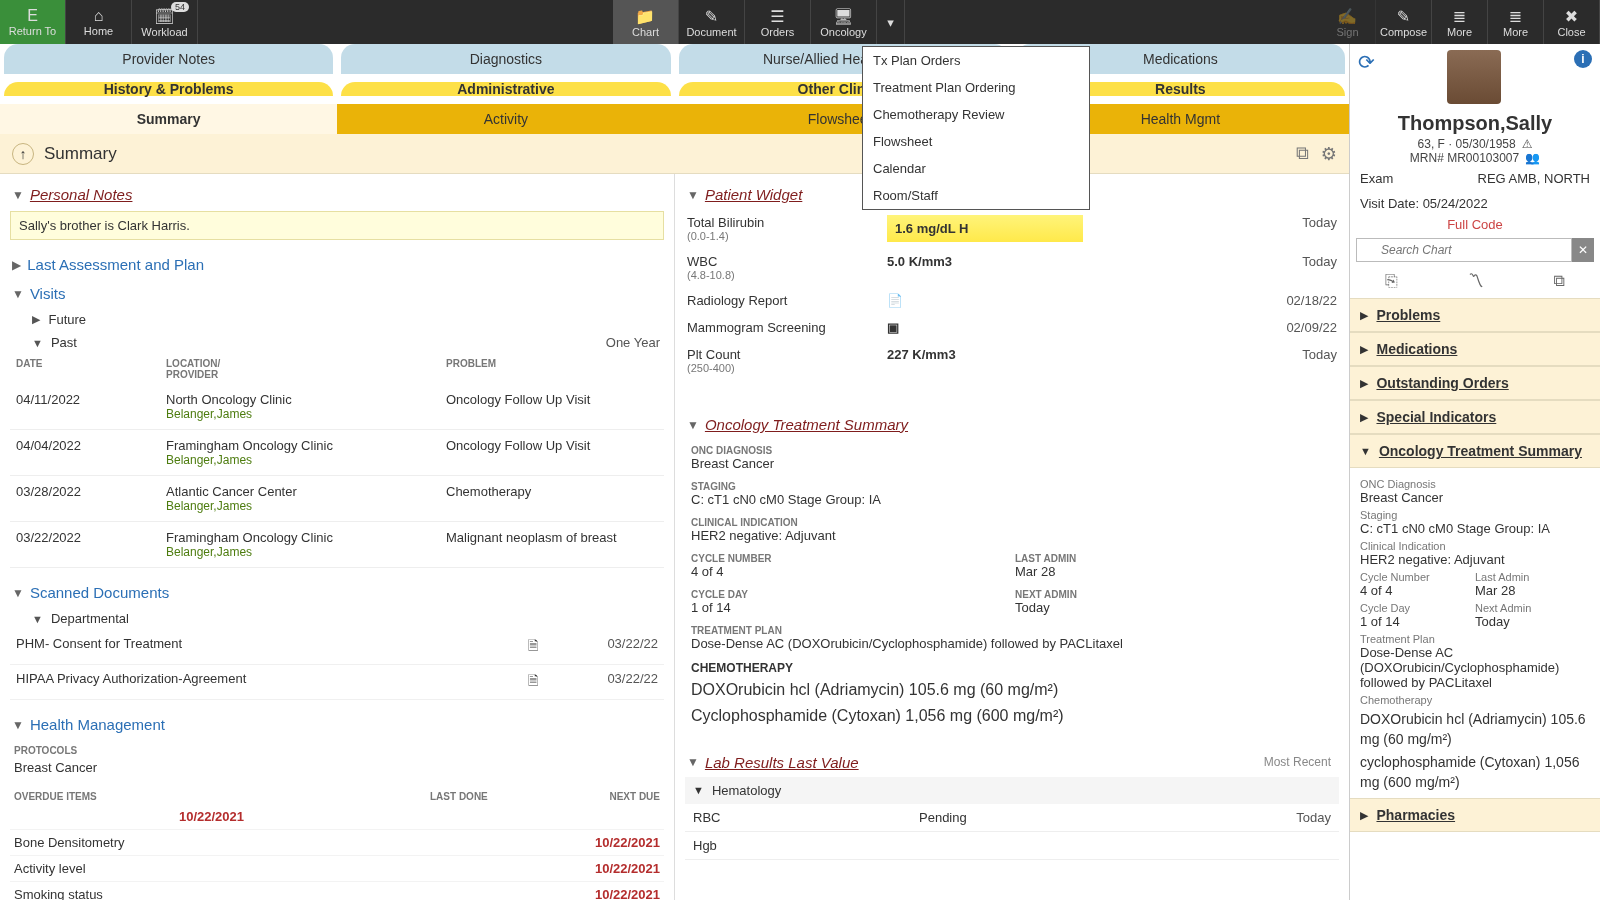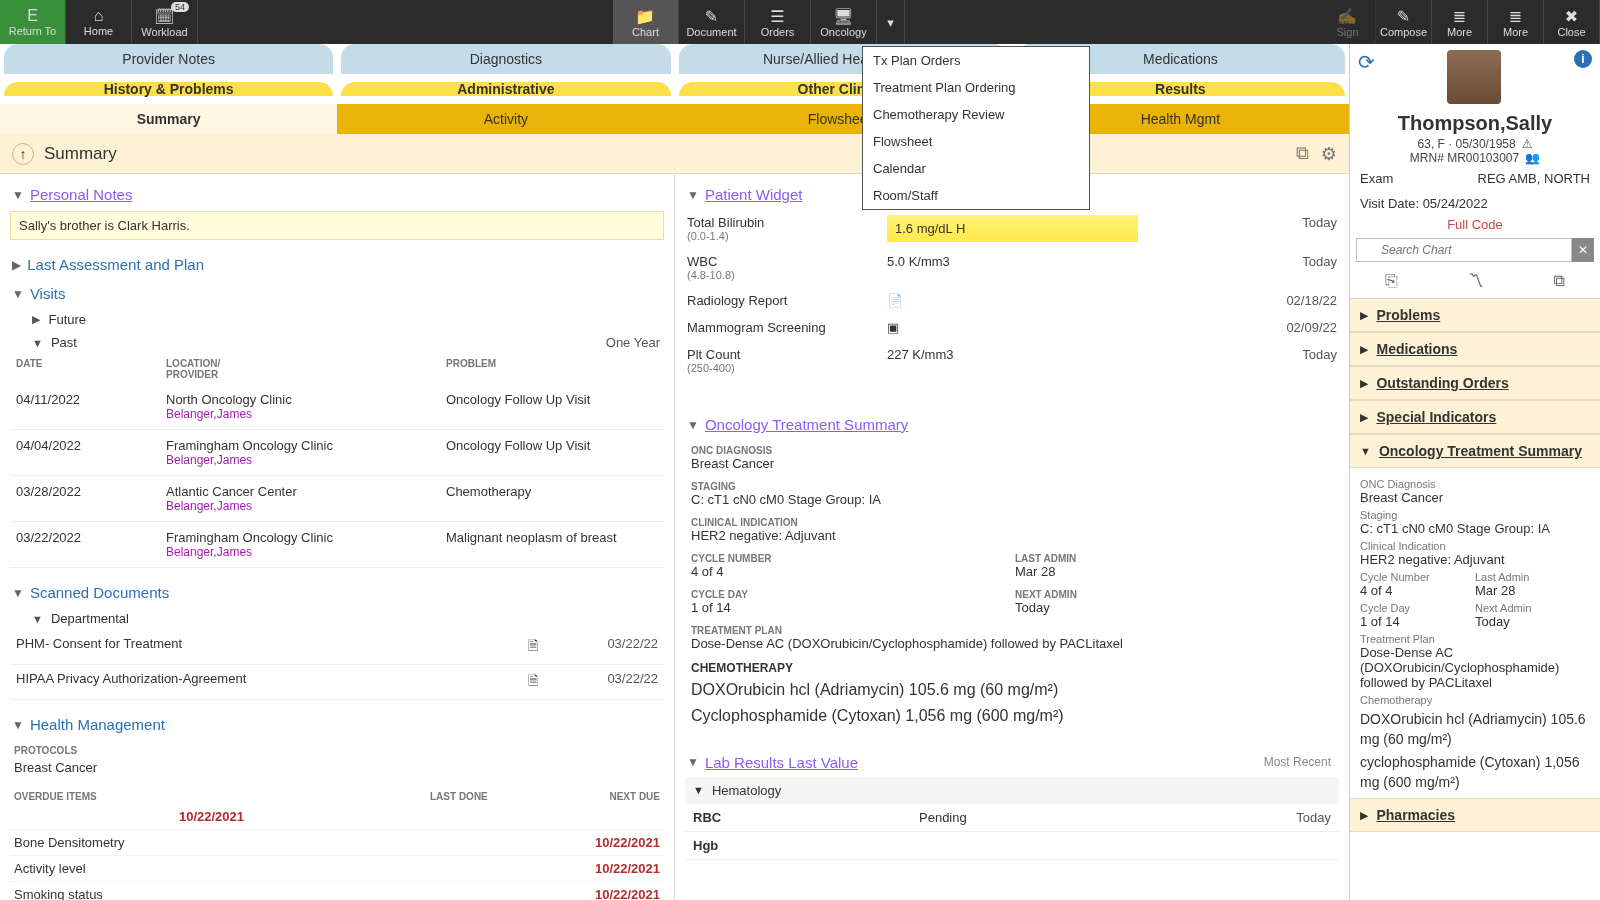--- a/index.html
+++ b/index.html
@@ -40,55 +40,55 @@
 .title-row .ttl { font-size:17px;}
 .title-row .right-icons { margin-left:auto; display:flex; gap:12px; color:#777; font-size:18px;}
 
 
 .cols { flex:1; display:flex; overflow:hidden; }
 .col { flex:1; overflow-y:scroll; padding:6px 10px 20px 10px; }
 .col-left { border-right:1px solid #ddd; }
 
 .sect-hdr { display:flex; align-items:center; gap:6px; padding:6px 2px; font-size:15px;}
 .sect-hdr .chev { color:#666; font-size:12px;}
-.sect-hdr a { color:#8b5cf6; text-decoration:underline; }
+.sect-hdr a { color:#7f1d1d; text-decoration:underline;font-style:italic; }
 .sect-hdr .lnk { color:#2b6fb5; }
 
 .note-box { background:#fffddc; border:1px solid #e6dfa2; padding:6px 8px; font-size:13px; margin:2px 0 10px 0;}
 .sub-row { padding:4px 4px 4px 22px; font-size:13px; color:#333; display:flex; align-items:center; gap:8px; cursor:pointer;}
 .sub-row .chev { font-size:11px; color:#555;}
 .sub-row .right { margin-left:auto; color:#555;}
 .visits-hdr { display:flex; font-size:10px; color:#777; font-weight:bold; padding:4px 6px;}
 .visits-hdr .c1 { width:150px;} .visits-hdr .c2 { width:280px;} .visits-hdr .c3 { flex:1;}
 .visit-row { display:flex; padding:8px 6px; border-bottom:1px solid #eee;}
 .visit-row .c1 { width:150px; font-size:13px;}
 .visit-row .c2 { width:280px; font-size:13px;}
-.visit-row .c2 .sub { font-size:12px; color:#a21caf;}
+.visit-row .c2 .sub { font-size:12px; color:#4d7c0f;}
 .visit-row .c3 { flex:1; font-size:13px;}
 .doc-row { display:flex; padding:6px; border-bottom:1px solid #f0f0f0;}
 .doc-row .dn { flex:1;} .doc-row .di { width:40px;} .doc-row .dd { width:90px; text-align:right; color:#555;}
 .small-hdr { font-size:10px; color:#777; font-weight:bold; padding:6px 4px 2px;}
 .hm-row { display:flex; padding:5px 4px; border-bottom:1px solid #f3f3f3;}
 .hm-row .n { flex:1;} .hm-row .ld { width:120px;} .hm-row .nd { width:110px; text-align:right; color:#b42d2d; font-weight:bold;}
 
 .pw-row { display:flex; padding:6px 2px; }
 .pw-row .lbl { width:200px; font-size:13px;}
 .pw-row .lbl .sub { font-size:11px; color:#777;}
-.pw-row .val { width:251px; font-size:13px;}
+.pw-row .val { width:196px; font-size:13px;font-weight:bold;}
 .pw-row .val.hi { background:#ffef4a; background:linear-gradient(#fff47a,#ffe94a); padding:6px 8px;} 
 .pw-row .dt { margin-left:auto; color:#555; text-align:right;}
 
 .ots-block .lbl { font-size:10px; color:#777; font-weight:bold; padding-top:6px;}
 .ots-block .val { font-size:13px; padding-bottom:4px;}
 .ots-2col { display:flex;} .ots-2col > div { flex:1;}
 .chemo { font-size:16px; color:#333; line-height:1.4; padding-top:4px;}
 
 .lab-sub { background:#f5f5f5; padding:6px 8px; display:flex; align-items:center; gap:8px;}
 .lab-row { display:flex; padding:6px 8px; border-bottom:1px solid #eee;}
-.lab-row .n { width:226px; font-weight:bold;} .lab-row .v { flex:1;} .lab-row .d { width:110px; text-align:right; color:#555;}
+.lab-row .n { width:226px; font-weight:normal;} .lab-row .v { flex:1;} .lab-row .d { width:110px; text-align:right; color:#555;}
 .most-recent { margin-left:auto; color:#888; font-size:12px; padding-right:6px;}
 
 
 .sp-top { display:flex; align-items:flex-start; padding:6px 8px; gap:6px;}
 .sp-top .refresh { color:#2b6fb5; font-size:20px; cursor:pointer;}
 .sp-top .info-ic { margin-left:auto; width:18px; height:18px; border-radius:50%; background:#2b6fb5; color:#fff; display:flex; align-items:center; justify-content:center; font-size:12px; font-weight:bold;}
 .sp-top .avatar { width:54px; height:54px; background:linear-gradient(#8a6b54,#6a4b34); border-radius:4px; margin:0 auto;}
 .sp-name { text-align:center; font-size:20px; font-weight:bold; padding:2px 0;}
 .sp-demo { text-align:center; font-size:12px; color:#444;}
 .sp-status { display:flex; padding:6px 10px; font-size:13px;}

